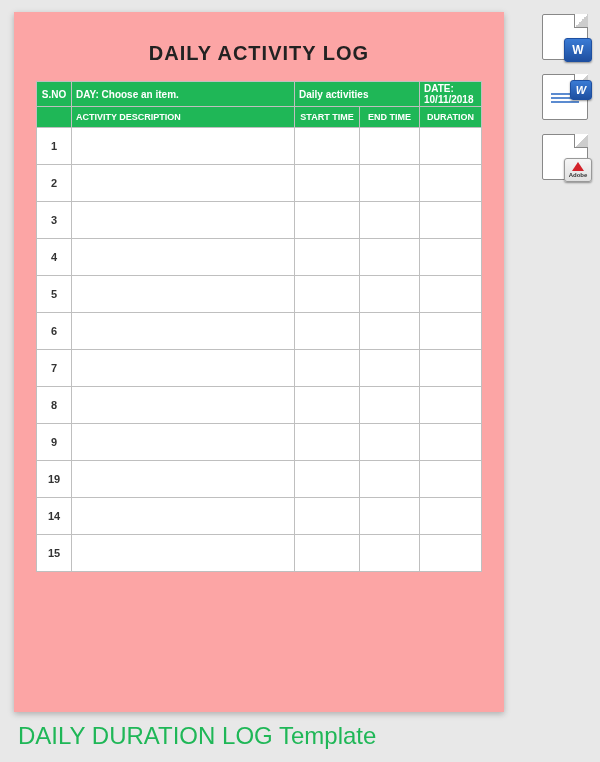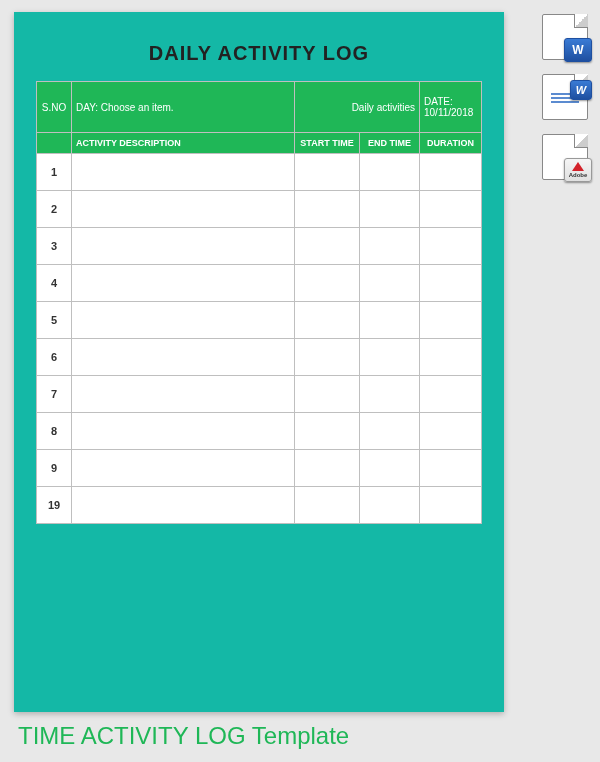--- a/index.html
+++ b/index.html
@@ -10,21 +10,21 @@
     height: 762px;
     position: relative;
     overflow: hidden;
   }
   .page {
     position: absolute;
     top: 12px;
     left: 14px;
     width: 490px;
     height: 700px;
-    background: #14b8a6;
+    background: #fca5a5;
     box-shadow: 0 2px 6px rgba(0,0,0,0.25);
     padding: 20px 22px;
   }
   .doc-title {
     text-align: center;
     font-size: 20px;
     font-weight: bold;
     letter-spacing: 1px;
     color: #222;
     margin: 10px 0 16px;
@@ -35,27 +35,27 @@
     table-layout: fixed;
   }
   table.log th, table.log td {
     border: 1px solid #bfbfbf;
     font-size: 10px;
     color: #fff;
   }
   thead.green1 th {
     background: #1fb757;
     color: #fff;
-    font-weight: normal;
-    padding: 14px 4px;
+    font-weight: bold;
+    padding: 1px 4px;
     text-align: left;
     font-size: 10px;
   }
   thead.green1 th:first-child { text-align: center; }
-  thead.green1 th.center { text-align: right; }
+  thead.green1 th.center { text-align: left; }
   thead.green2 th {
     background: #1fb757;
     color: #fff;
     font-weight: bold;
     padding: 5px 4px;
     text-align: left;
     font-size: 9px;
   }
   thead.green2 th.center { text-align: center; }
   tbody td {
@@ -247,20 +247,34 @@
           <td></td>
           <td></td>
         </tr>
         <tr>
           <td class="sn">19</td>
           <td></td>
           <td></td>
           <td></td>
           <td></td>
         </tr>
+        <tr>
+          <td class="sn">14</td>
+          <td></td>
+          <td></td>
+          <td></td>
+          <td></td>
+        </tr>
+        <tr>
+          <td class="sn">15</td>
+          <td></td>
+          <td></td>
+          <td></td>
+          <td></td>
+        </tr>
       </tbody>
   </table>
 </div>
 
 <div class="icon-stack">
   <div class="file-icon">
     <div class="icon-page"></div>
       <div class="icon-fold"></div>
     <div class="icon-badge badge-word">W</div>
   </div>
@@ -272,13 +286,13 @@
   <div class="file-icon">
     <div class="icon-page"></div>
       <div class="icon-fold"></div>
     <div class="icon-badge badge-pdf">
       <div class="pdf-tri"></div>
       <span>Adobe</span>
     </div>
   </div>
 </div>
 
-<div class="footer-title">TIME ACTIVITY LOG Template</div>
+<div class="footer-title">DAILY DURATION LOG Template</div>
 
 </body></html>

